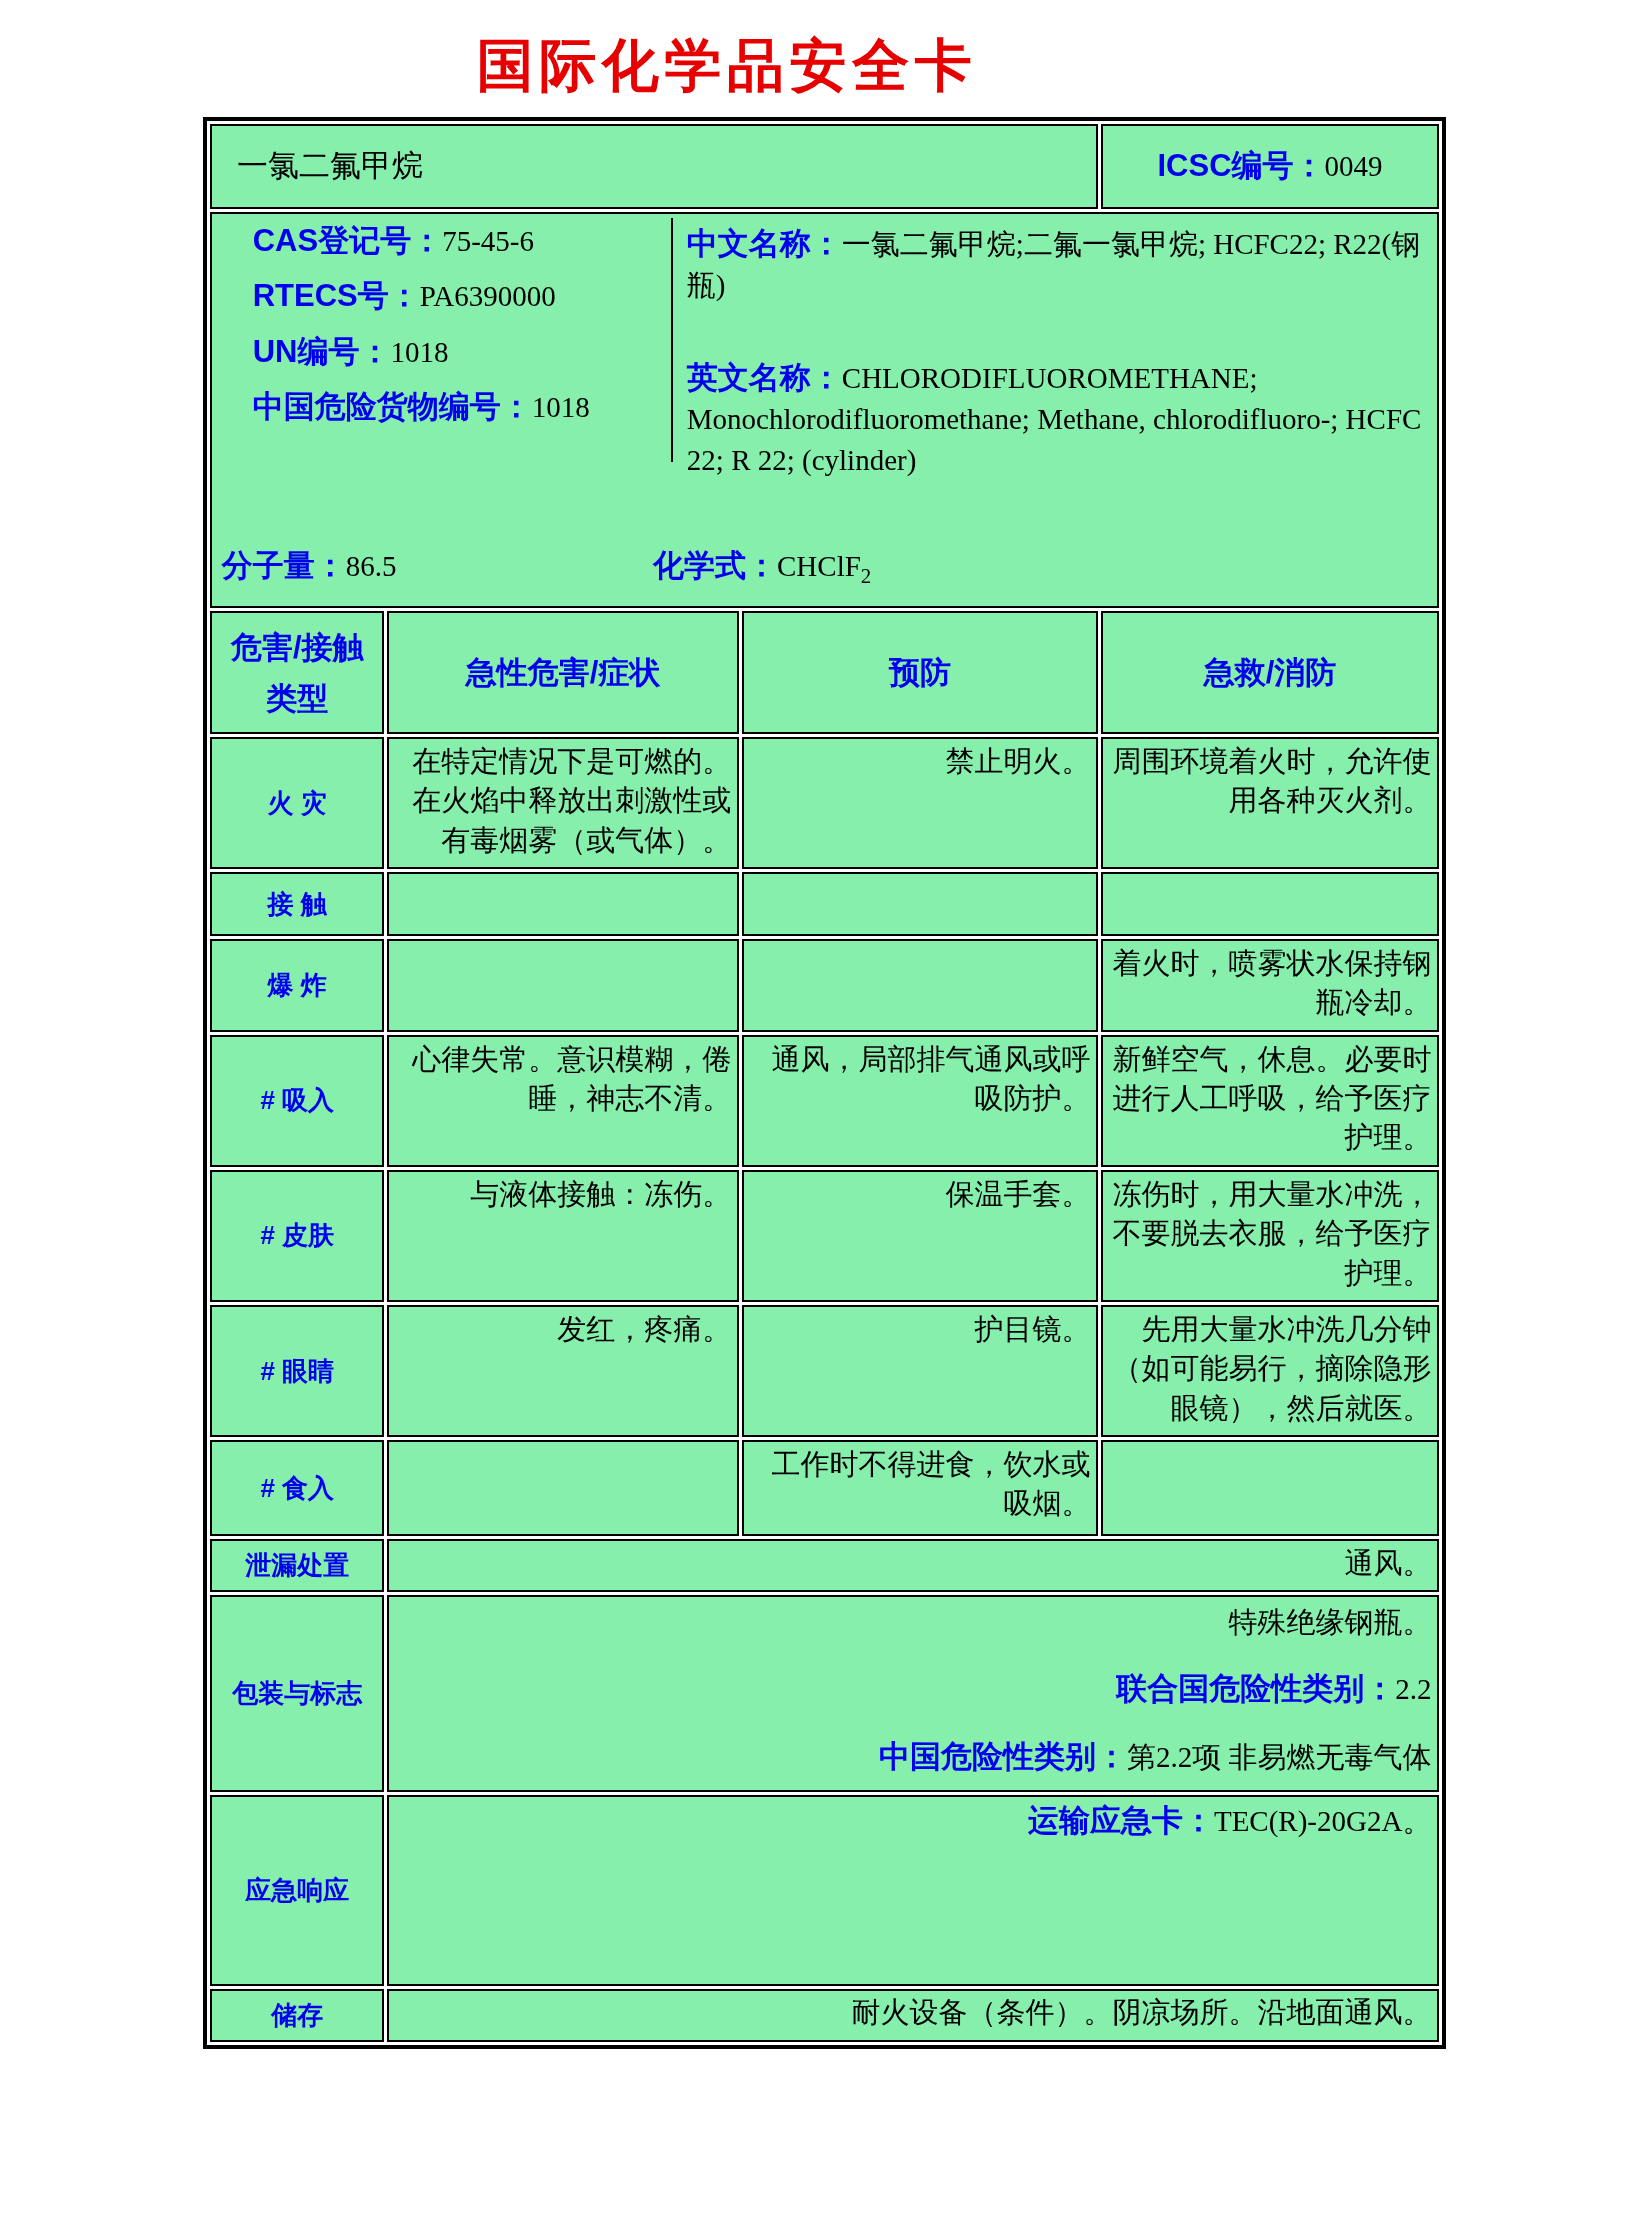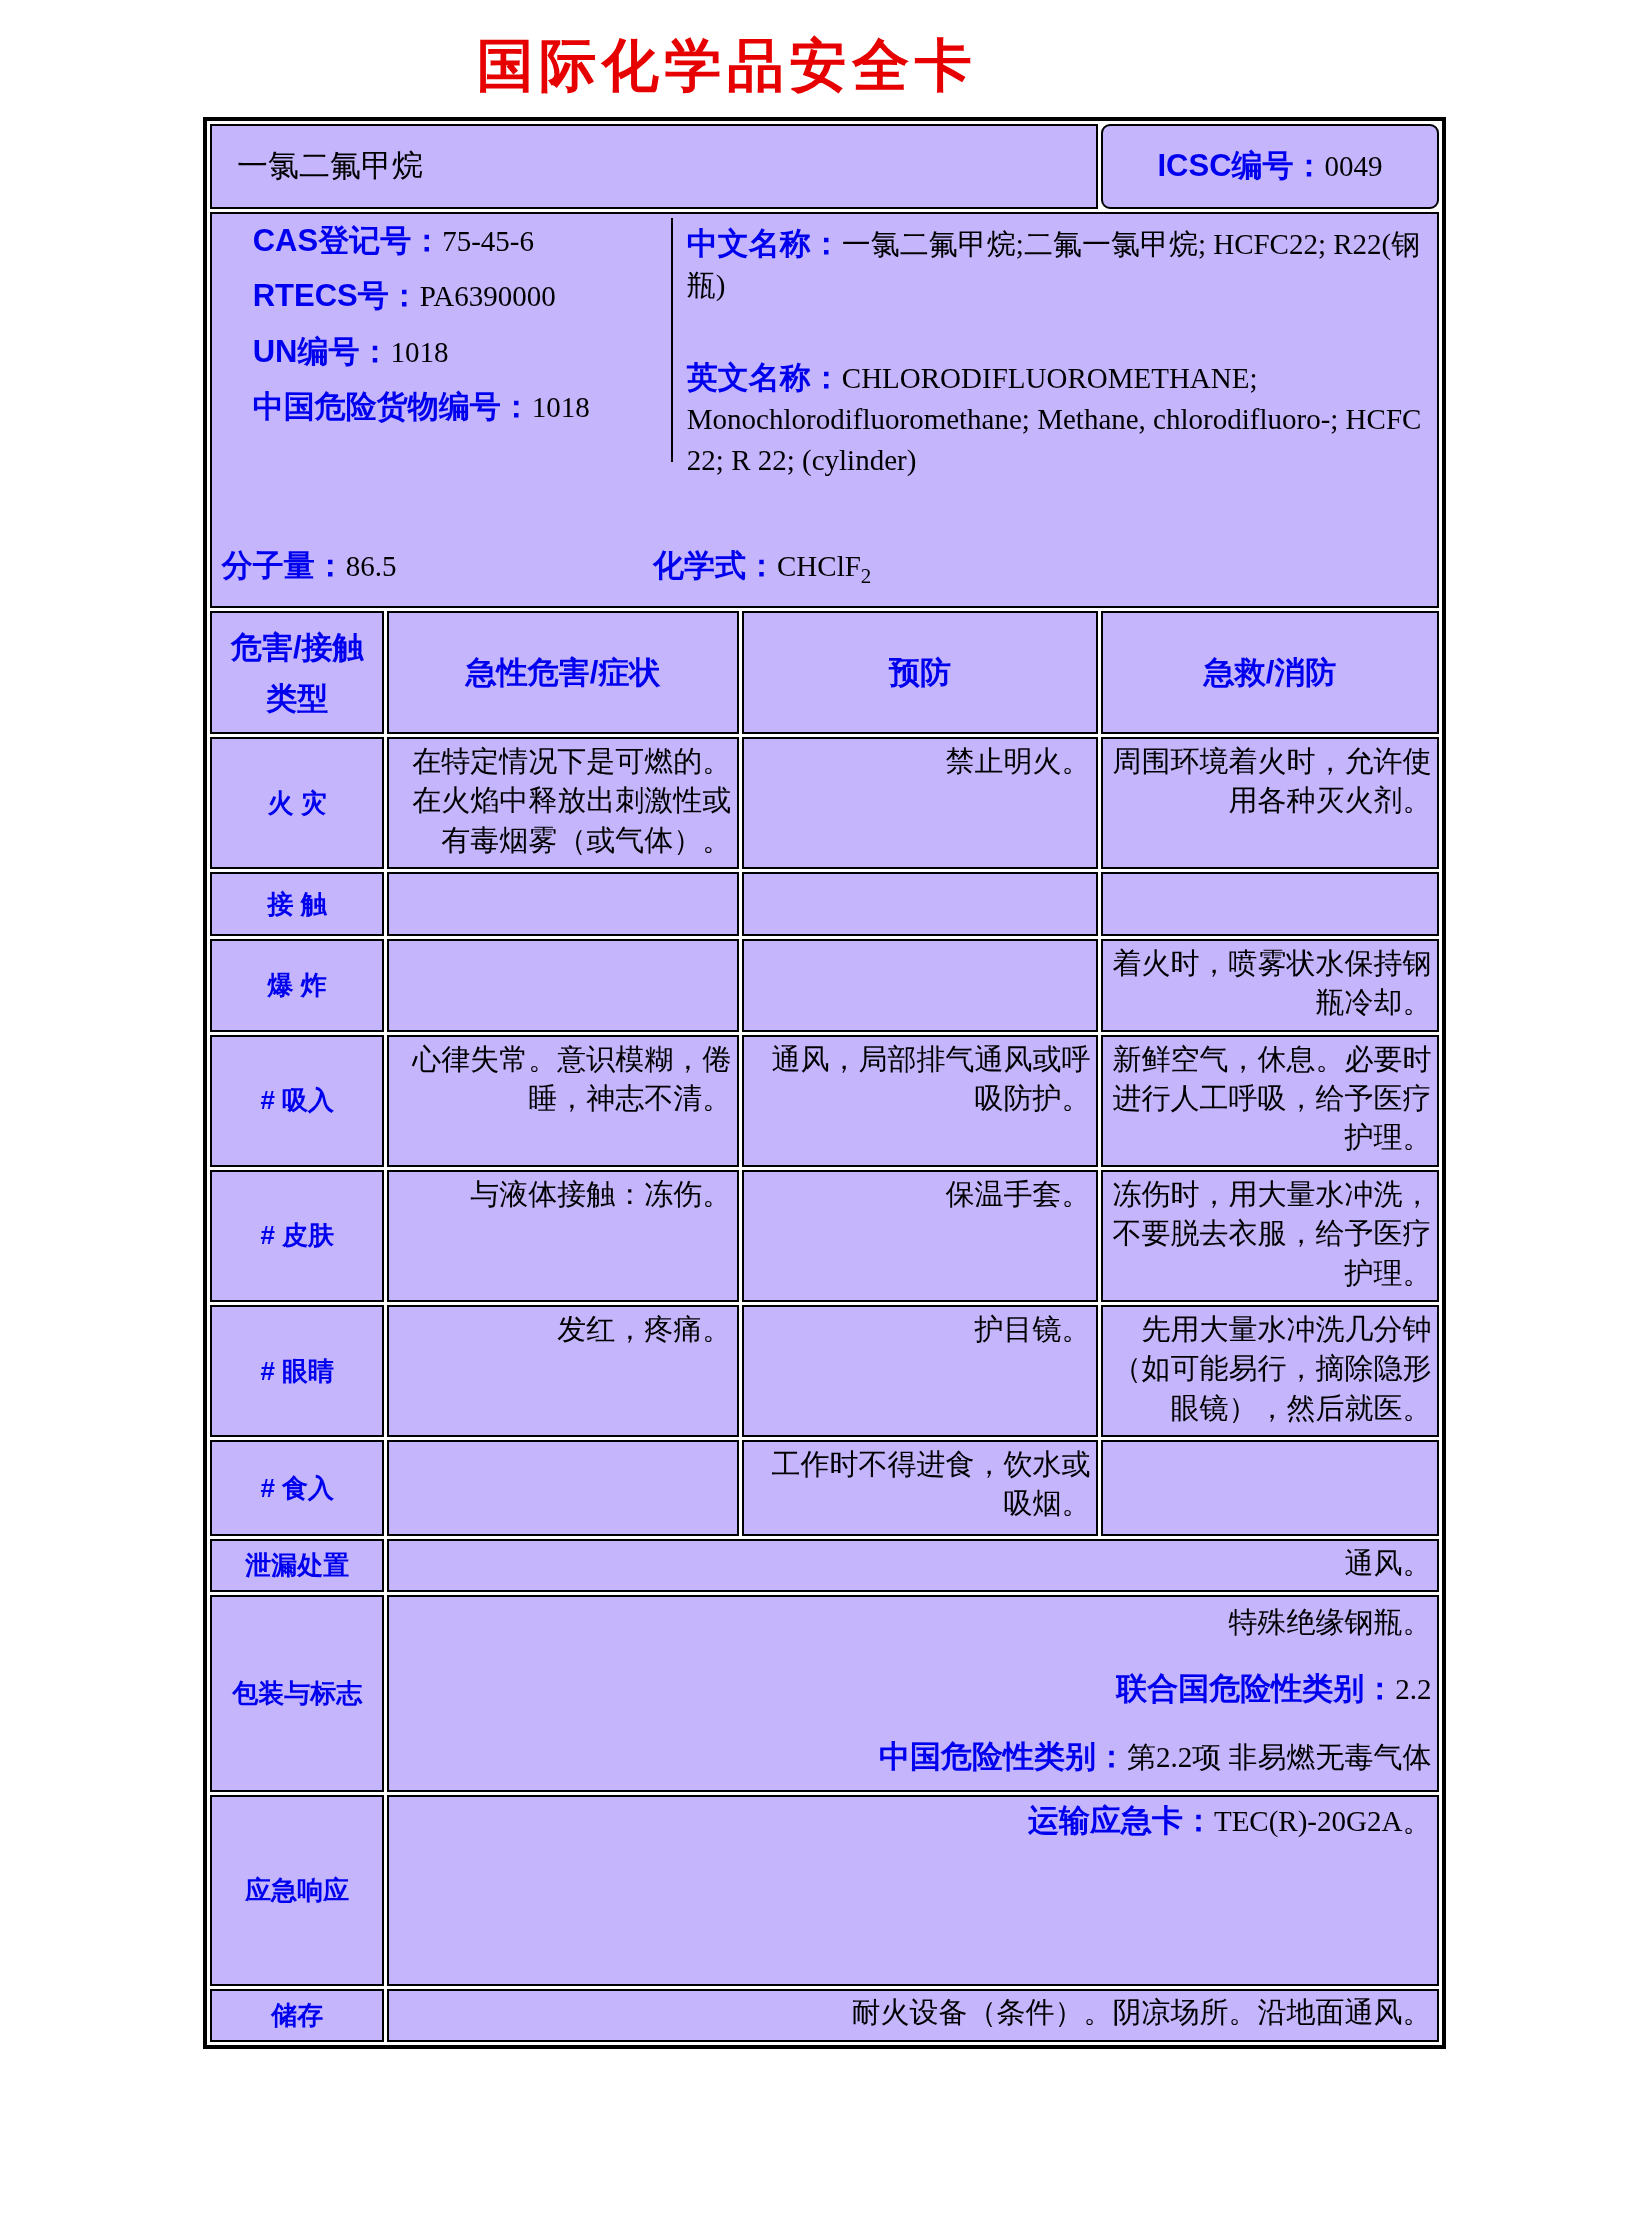--- a/index.html
+++ b/index.html
@@ -30,21 +30,21 @@
     margin-left:203px;
     border:4.2px solid #000;
     border-collapse:separate;
     border-spacing:3.5px;
     table-layout:fixed;
     background:#fff;
   }
   col.c1{width:14.3%;} col.c2{width:28.8%;} col.c3{width:29.2%;} col.c4{width:27.7%;}
   table.card td, table.card th{
     border:2.1px solid #000;
-    background:#c4b5fd;
+    background:#86efac;
   }
 
   
   .lbl{
     color:#0000ee;
     font-weight:bold;
     font-family:"Liberation Sans","DejaVu Sans",sans-serif;
     font-size:31px;
   }
   .val{ font-size:29px; color:#000; }
@@ -52,21 +52,20 @@
   
   td.name-cell{
     font-size:31px;
     padding:19.4px 5.6px 19.4px 25px;
     vertical-align:middle;
   }
   td.icsc-cell{
     text-align:center;
     vertical-align:middle;
     padding:7px 2.8px;
-    border-radius:9px;
   }
 
   
   td.ident-cell{ vertical-align:top; padding:4.2px 0 18px 0; }
   .ident-top{ display:flex; align-items:flex-start;padding-left:31px; }
   .ident-left{
     width:36%;
     box-sizing:border-box;
     border-right:2.8px solid #000;
     padding:4.2px 9.7px 18px 9.7px;

